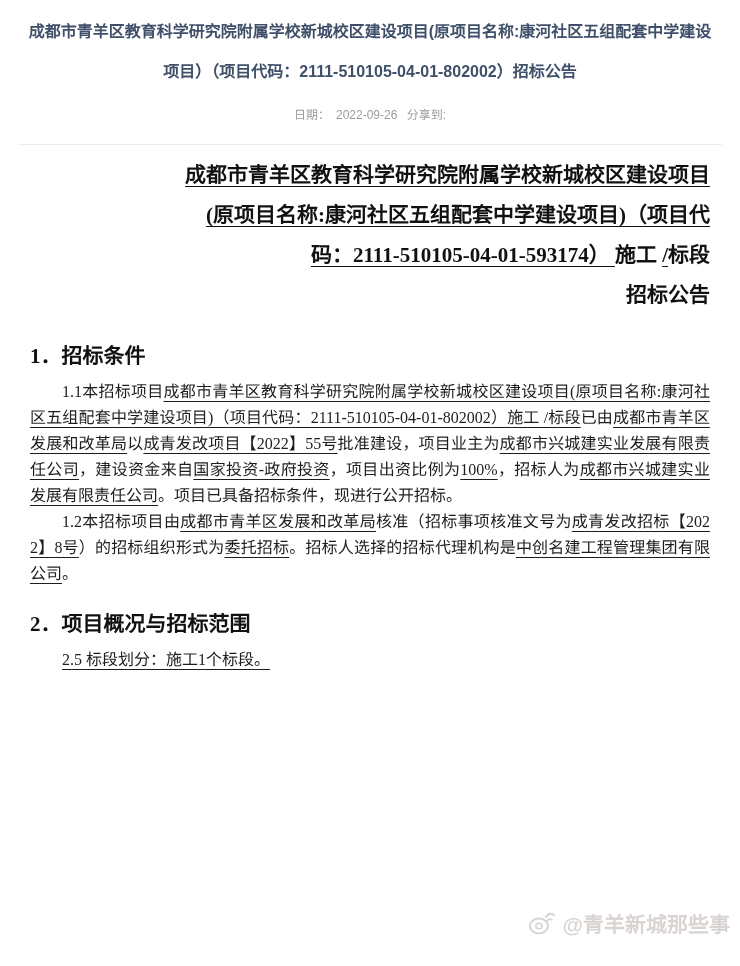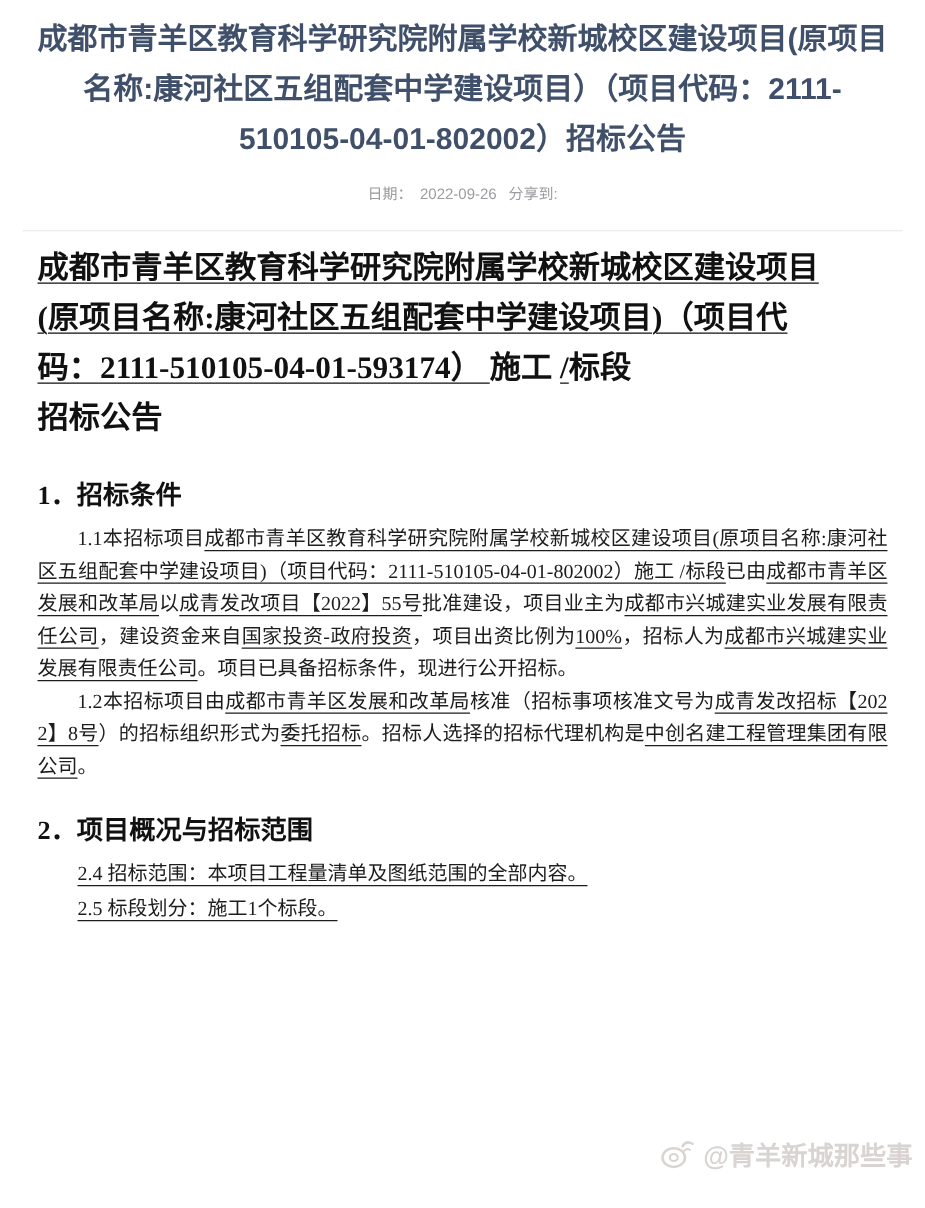--- a/index.html
+++ b/index.html
@@ -7,21 +7,21 @@
     width: 740px; height: 966px;
     background: #ffffff;
     position: relative;
     overflow: hidden;
     font-family: "Liberation Serif", "DejaVu Serif", serif;
   }
   .header { padding: 12px 26px 0; }
   .header-title {
     font-family: "Liberation Sans", "DejaVu Sans", sans-serif;
     font-weight: 700;
-    font-size: 24px;
+    font-size: 16px;
     line-height: 40px;
     text-align: center;
     color: #40506a;
     margin: 0;
   }
   .meta-row {
     margin-top: 13px;
     text-align: center;
     font-family: "Liberation Sans", "DejaVu Sans", sans-serif;
     font-size: 12px;
@@ -31,23 +31,23 @@
   .divider {
     border: none;
     border-top: 1px solid #ececec;
     margin: 22px 18px 0;
   }
   .doc {
     padding: 10px 30px 0;
     color: #1d1d1d;
   }
   .doc-title {
-    text-align: left;
+    text-align: right;
     font-weight: 700;
-    font-size: 25px;
+    font-size: 21px;
     line-height: 40px;
     color: #111111;
   }
   .sec-heading {
     font-size: 21px;
     font-weight: 700;
     margin: 20px 0 10px;
     color: #111111;
   }
   .sec-heading.first { margin-top: 24px; }
@@ -100,21 +100,20 @@
     <div><span class="u">码：2111-510105-04-01-593174） </span><span>施工 </span><span class="u">/</span><span>标段</span></div>
     <div>招标公告</div>
   </div>
 
   <h2 class="sec-heading first">1．招标条件</h2>
   <p class="para"><span>1.1本招标项目</span><span class="u">成都市青羊区教育科学研究院附属学校新城校区建设项目(原项目名称:康河社区五组配套中学建设项目)（项目代码：2111-510105-04-01-802002）施工 /标段</span><span>已由</span><span class="u">成都市青羊区发展和改革局</span><span>以</span><span class="u">成青发改项目【2022】55号</span><span>批准建设，项目业主为</span><span class="u">成都市兴城建实业发展有限责任公司</span><span>，建设资金来自</span><span class="u">国家投资-政府投资</span><span>，项目出资比例为</span><span class="u">100%</span><span>，招标人为</span><span class="u">成都市兴城建实业发展有限责任公司</span><span>。项目已具备招标条件，现进行公开招标。</span></p>
   <p class="para"><span>1.2本招标项目由</span><span class="u">成都市青羊区发展和改革局</span><span>核准（招标事项核准文号为</span><span class="u">成青发改招标【2022】8号</span><span>）的招标组织形式为</span><span class="u">委托招标</span><span>。招标人选择的招标代理机构是</span><span class="u">中创名建工程管理集团有限公司</span><span>。</span></p>
 
   <h2 class="sec-heading">2．项目概况与招标范围</h2>
   <div>
-      <p class="para item"><span class="u">2.4 招标范围：本项目工程量清单及图纸范围的全部内容。</span></p>
       <p class="para item"><span class="u">2.5 标段划分：施工1个标段。</span></p>
     </div>
 </main>
 
 <div class="watermark">
   <span>
     <svg width="30" height="26" viewBox="0 0 30 26" fill="none" xmlns="http://www.w3.org/2000/svg">
       <ellipse cx="11" cy="16" rx="9" ry="7.5" stroke="#d9d4d1" stroke-width="2"></ellipse>
       <ellipse cx="11" cy="16" rx="3.2" ry="2.8" stroke="#d9d4d1" stroke-width="1.6"></ellipse>
       <path d="M18 7 q3 -5 8 -2" stroke="#d9d4d1" stroke-width="2" fill="none" stroke-linecap="round"></path>

